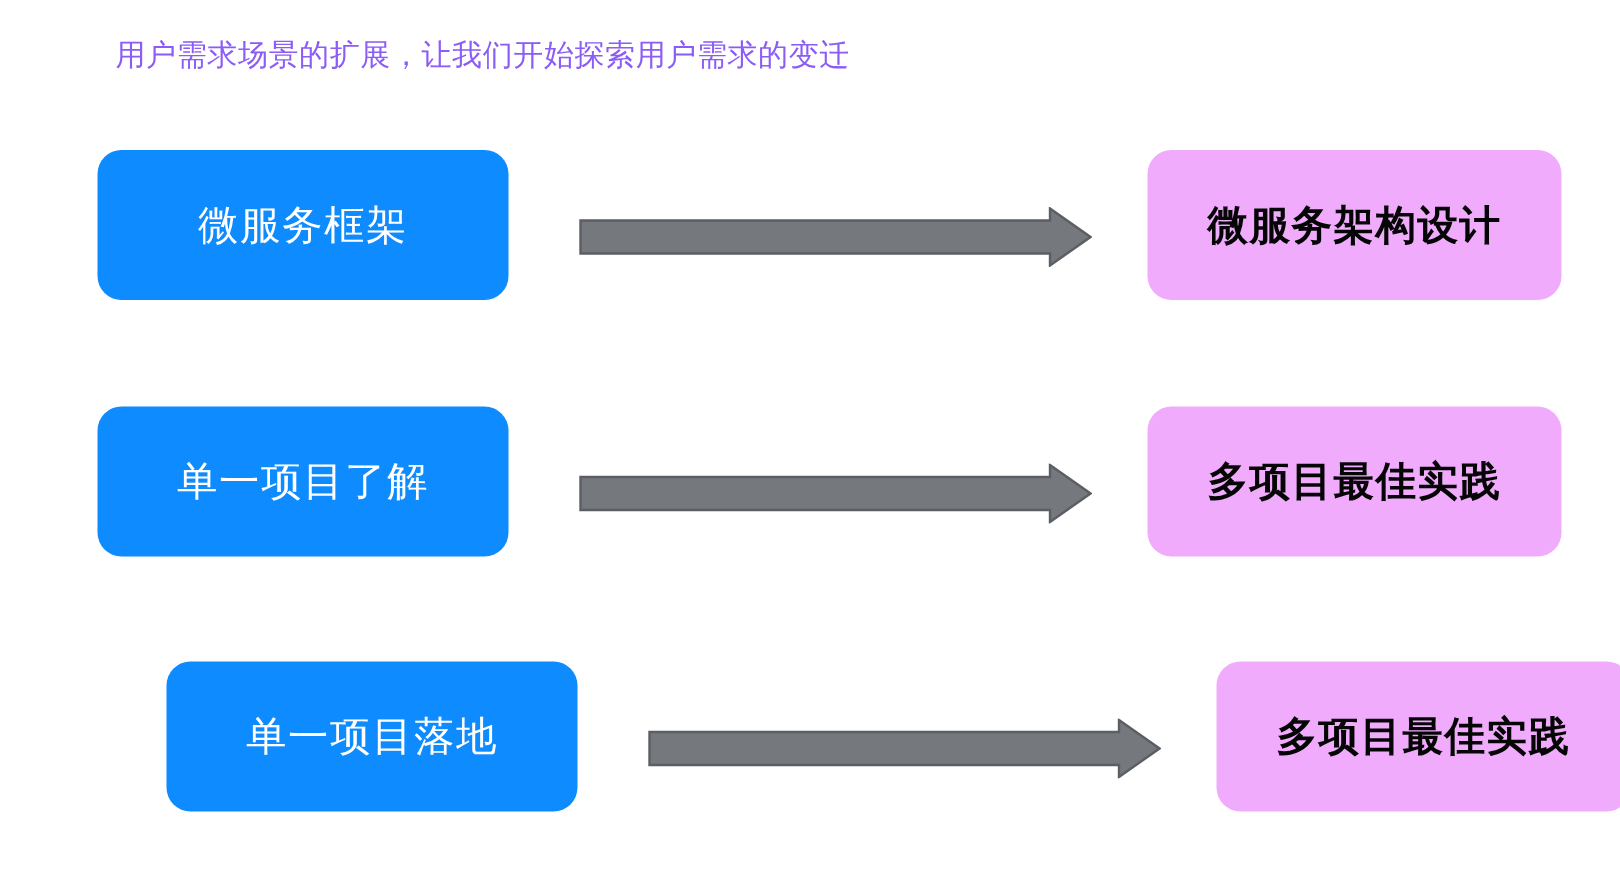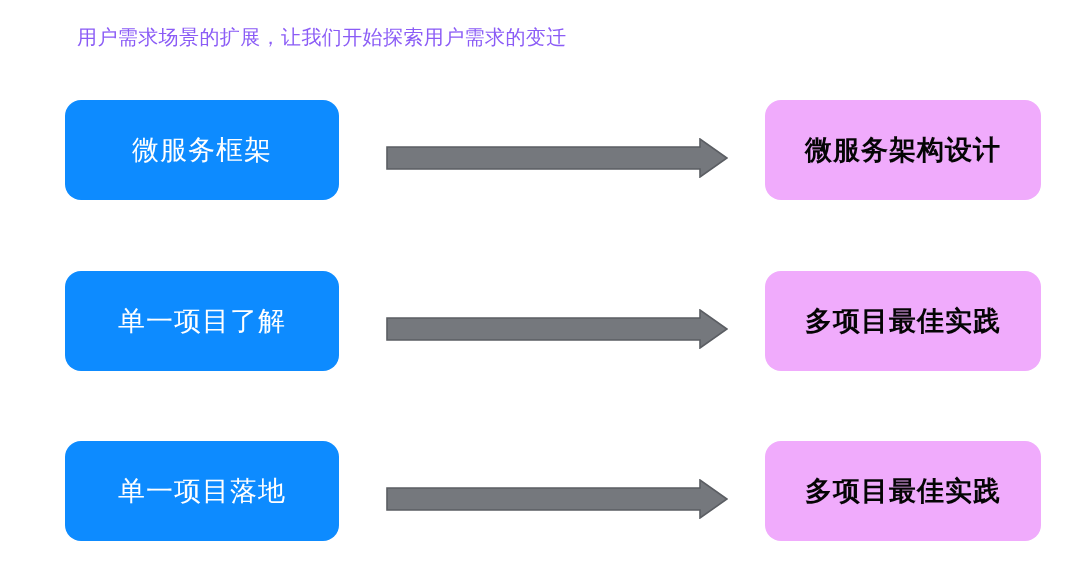--- a/index.html
+++ b/index.html
@@ -29,21 +29,21 @@
     font-weight: 400;
   }
   .flow-row {
     position: absolute;
     left: 0;
     width: 876px;
     height: 100px;
   }
   .flow-row.r1 { top: 100px; }
   .flow-row.r2 { top: 271px; }
-  .flow-row.r3 { top: 441px; }
+  .flow-row.r3 { top: 441px; margin-left: 46px; }
 
   .node {
     position: absolute;
     top: 0;
     height: 100px;
     border-radius: 16px;
     display: flex;
     align-items: center;
     justify-content: center;
     font-size: 27px;

